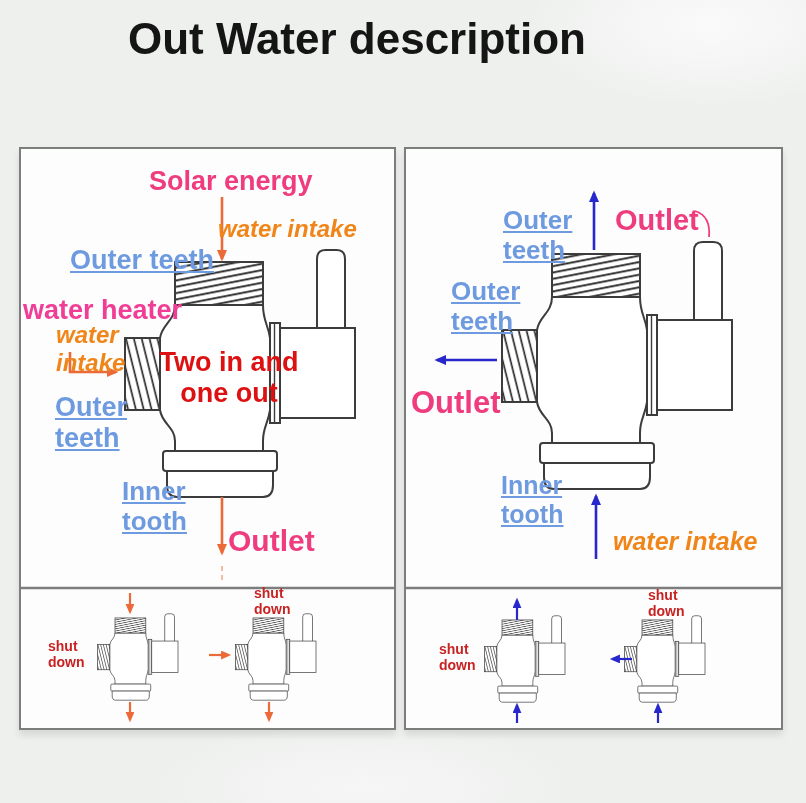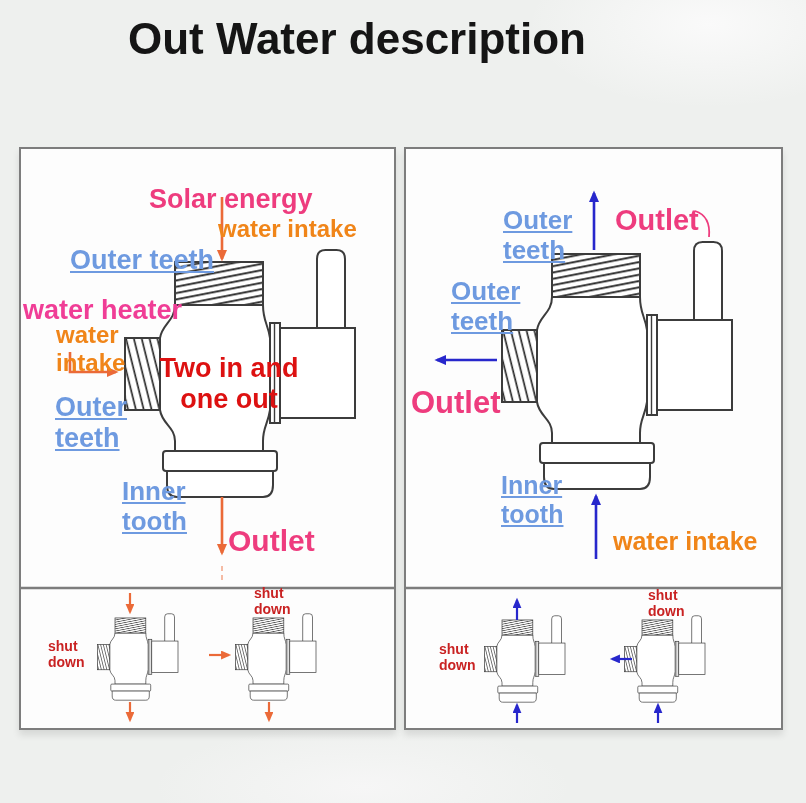--- a/index.html
+++ b/index.html
@@ -21,21 +21,21 @@
     box-shadow:0 5px 7px rgba(0,0,0,0.10);
   }
   .panel-left{left:19px;width:377px;}
   .panel-right{left:404px;width:379px;}
   .scene{position:absolute;left:0;top:0;overflow:visible;}
   .lbl{position:absolute;font-weight:700;line-height:1.15;white-space:nowrap;}
   .wrap{white-space:normal;}
   .center{text-align:center;}
   .c-pink{color:var(--pink,#ee3c7e);}
   .c-magenta{color:var(--magenta,#f03d96);}
-  .c-orange{color:var(--orange,#f08519);}
+  .c-orange{color:var(--orange,#f08519);font-style:italic;}
   .c-blue{color:var(--blue,#6e9ae0);text-decoration:underline;}
   .c-red{color:var(--red,#dd1111);}
   .c-dred{color:var(--shutdown_red,#c92222);}
   .f27{font-size:27px;} .f26{font-size:26px;} .f25{font-size:25px;}
   .f24{font-size:24px;} .f29{font-size:29px;} .f30{font-size:30px;}
   .f31{font-size:31px;} .f19{font-size:14px;}
 </style>
 </head>
 <body>
 
@@ -98,26 +98,26 @@
         <path d="M201,417 V435" stroke-width="2" stroke-dasharray="5 4" opacity="0.45"></path>
         <g stroke-width="2.2">
           <path d="M109,444 V463" marker-end="url(#ah-o)"></path>
           <path d="M109,553 V571" marker-end="url(#ah-o)"></path>
           <path d="M188,506 H208" marker-end="url(#ah-o)"></path>
           <path d="M248,553 V571" marker-end="url(#ah-o)"></path>
         </g>
       </g>
     </svg>
 
-    <div class="lbl c-pink f27" style="left:128px;top:35px">Solar energy</div>
+    <div class="lbl c-pink f27" style="left:128px;top:17px">Solar energy</div>
     <div class="lbl c-orange f24" style="left:197px;top:66px">water intake</div>
     <div class="lbl c-blue f27" style="left:49px;top:96px">Outer teeth</div>
     <div class="lbl c-magenta f27" style="left:2px;top:146px">water heater</div>
     <div class="lbl c-orange f24 wrap" style="left:35px;top:172px;width:80px">water intake</div>
-    <div class="lbl c-red f27 center" style="left:138px;top:204px;width:140px;white-space:normal"><span>Two in and</span><br><span>one out</span></div>
+    <div class="lbl c-red f27 center" style="left:138px;top:198px;width:140px;white-space:normal"><span>Two in and</span><br><span>one out</span></div>
     <div class="lbl c-blue f27 wrap" style="left:34px;top:243px;width:90px">Outer teeth</div>
     <div class="lbl c-blue f26 wrap" style="left:101px;top:328px;width:80px">Inner tooth</div>
     <div class="lbl c-pink f30" style="left:207px;top:375px">Outlet</div>
     <div class="lbl c-dred f19 wrap" style="left:27px;top:489px;width:55px">shut down</div>
     <div class="lbl c-dred f19 wrap" style="left:233px;top:436px;width:55px">shut down</div>
   </div>
 
   <div class="panel panel-right">
     <svg class="scene" width="375" height="579" viewBox="0 0 375 579">
       <use href="#valve" transform="translate(96,88)"></use>

